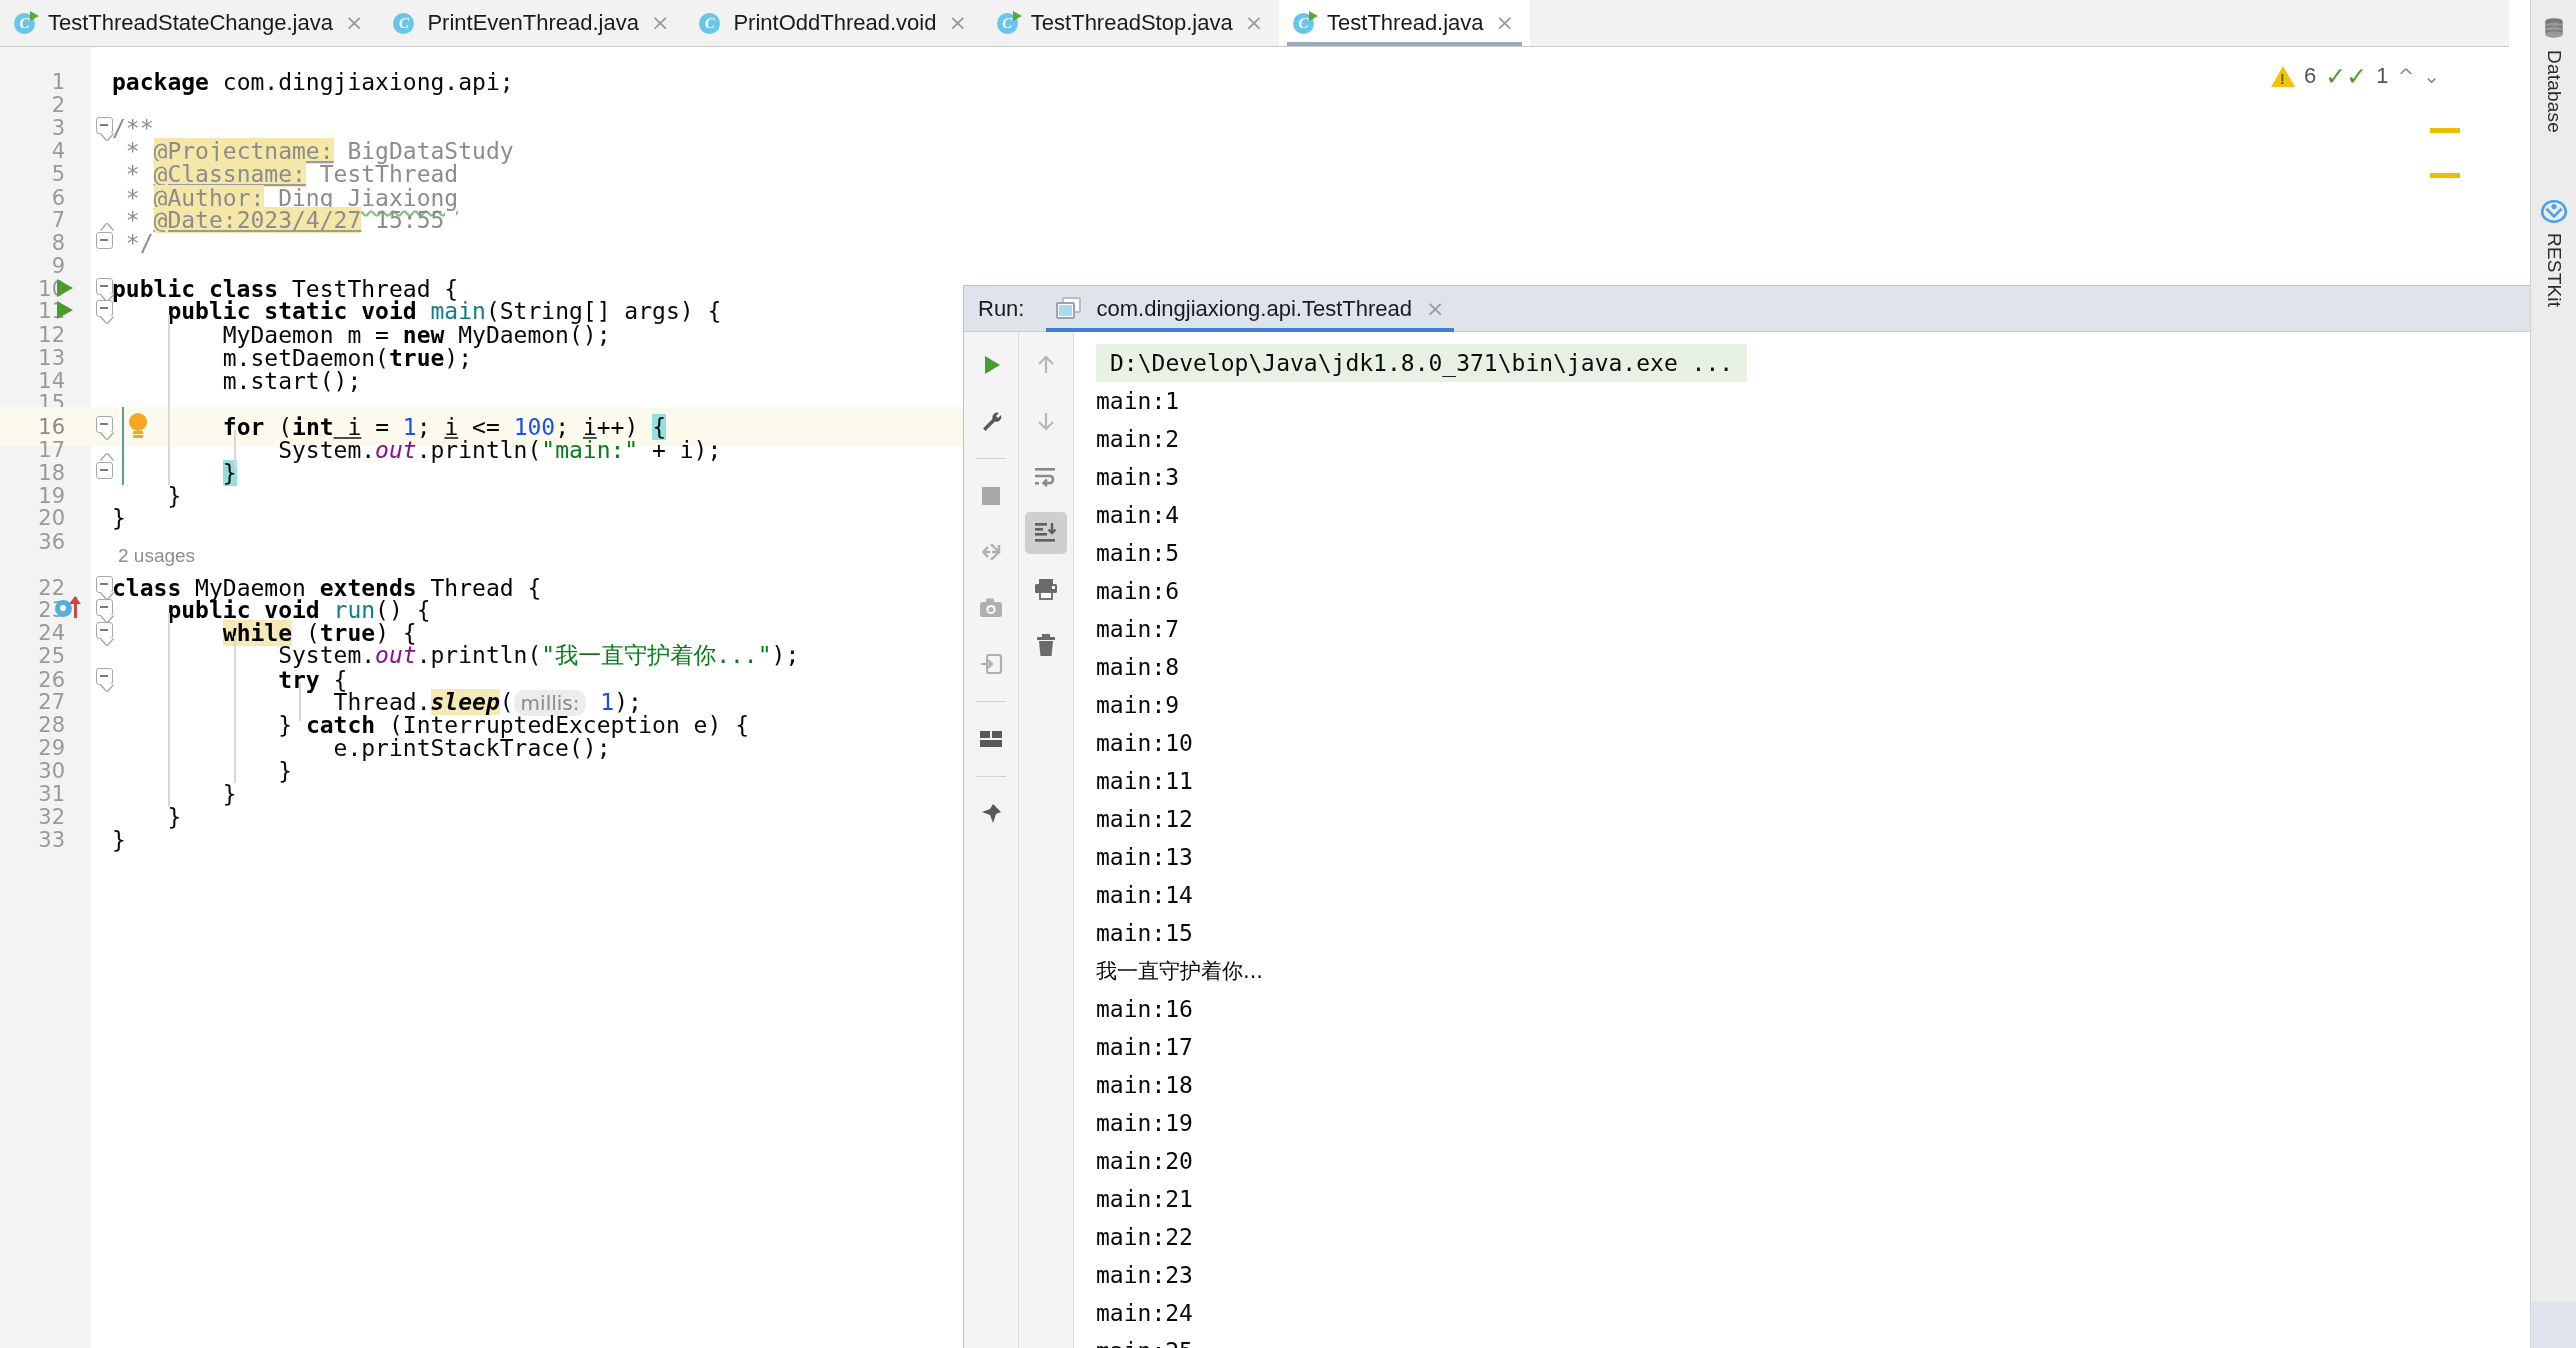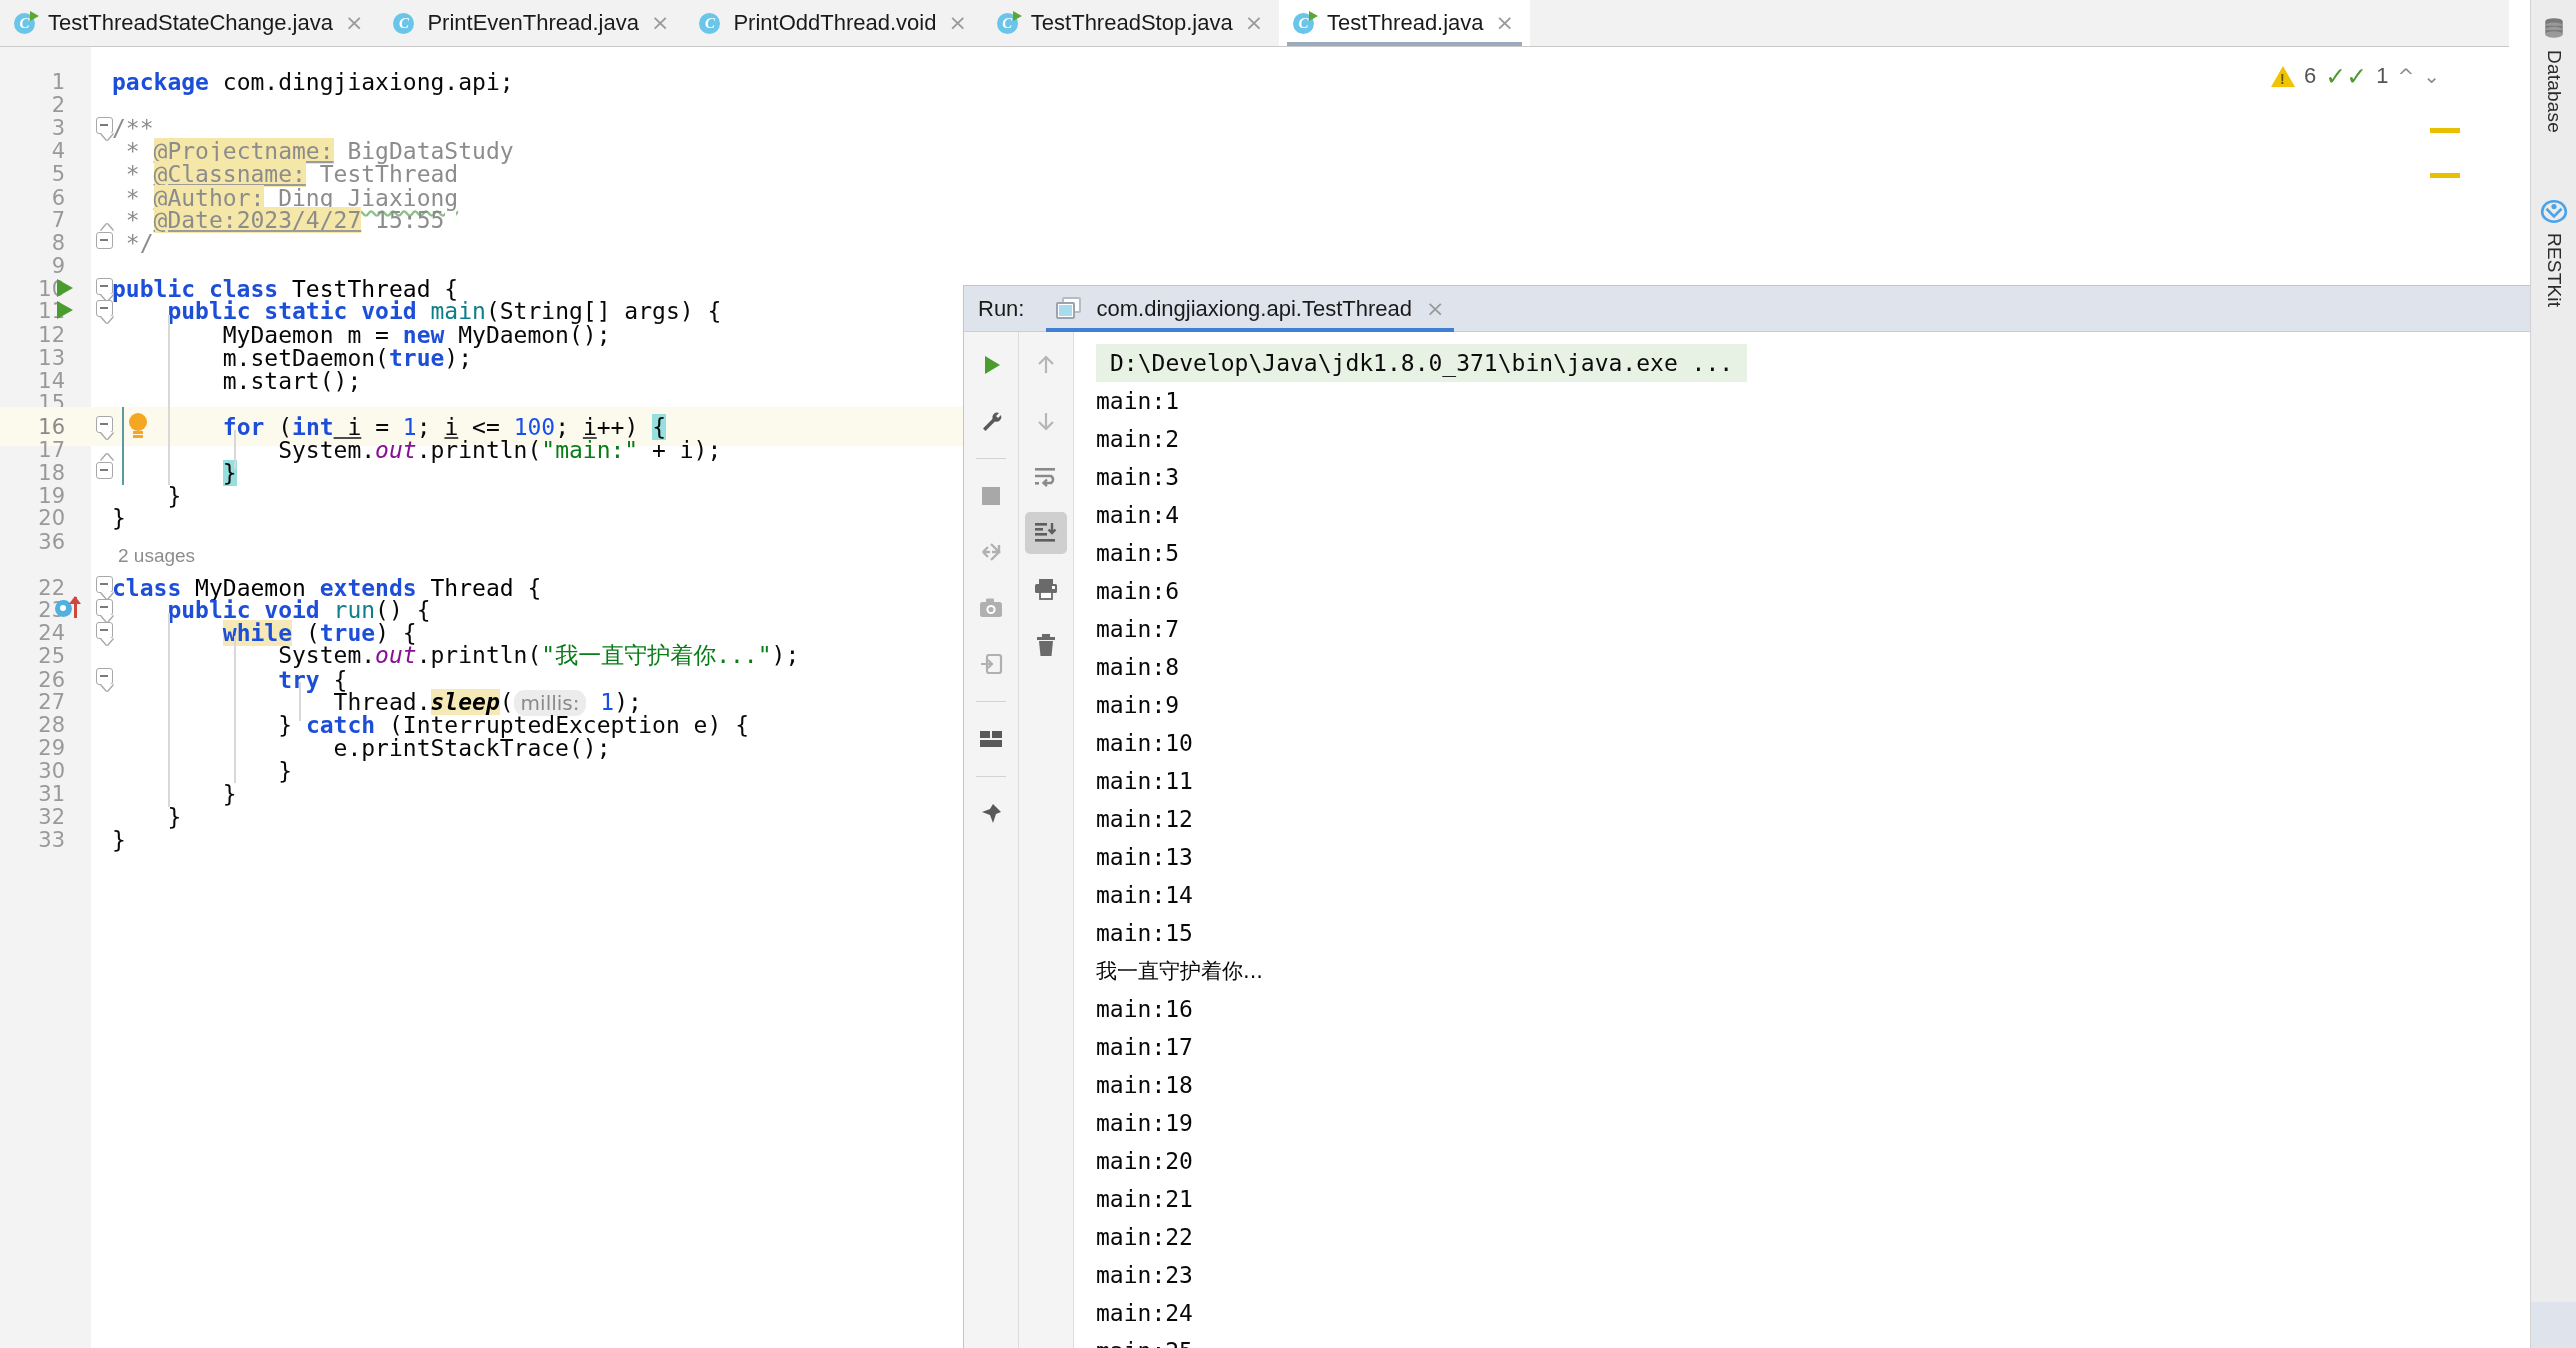--- a/index.html
+++ b/index.html
@@ -102,21 +102,21 @@
   }
   .ctext {
     position: absolute; left: 112px;
     font-family: "DejaVu Sans Mono", monospace;
     font-size: 23px; color: #080808;
     white-space: pre;
     letter-spacing: 0px;
   }
 
   
-  .kw   { color: #1d4ed8; font-weight: bold; }
+  .kw   { color: #000000; font-weight: bold; }
   .cls  { color: #000000; }
   .typ  { color: #0d7e8c; }
   .num  { color: #1750eb; }
   .str  { color: #087d17; }
   .cmt  { color: #8c8c8c; }
   .fld  { color: #871094; font-style: italic; }
   .mth  { color: #000000; font-style: italic; font-weight: bold; }
   .plain{ color: #080808; }
   .jdoc-tag { background: #f5e7a7; text-decoration: underline; text-decoration-color:#9b9b9b;}
   .hl-tan { background: #f6e9b8; }

